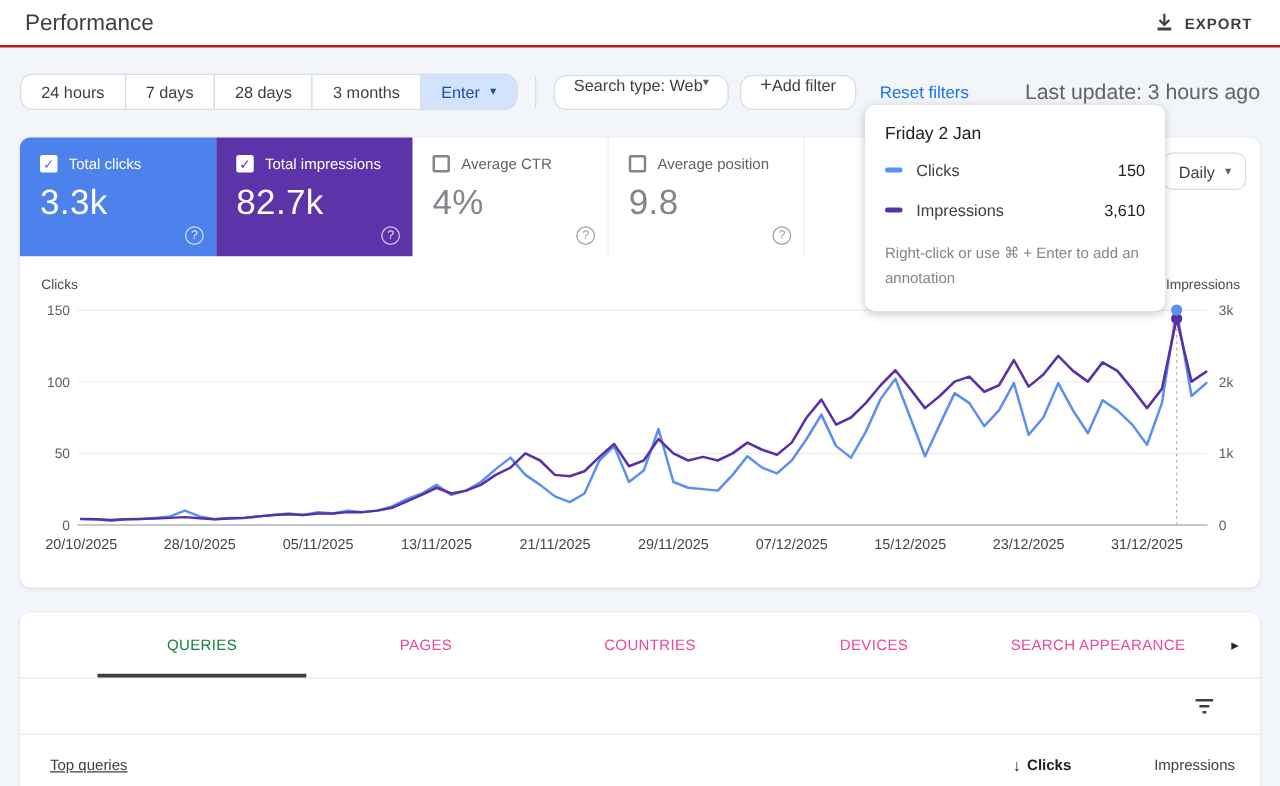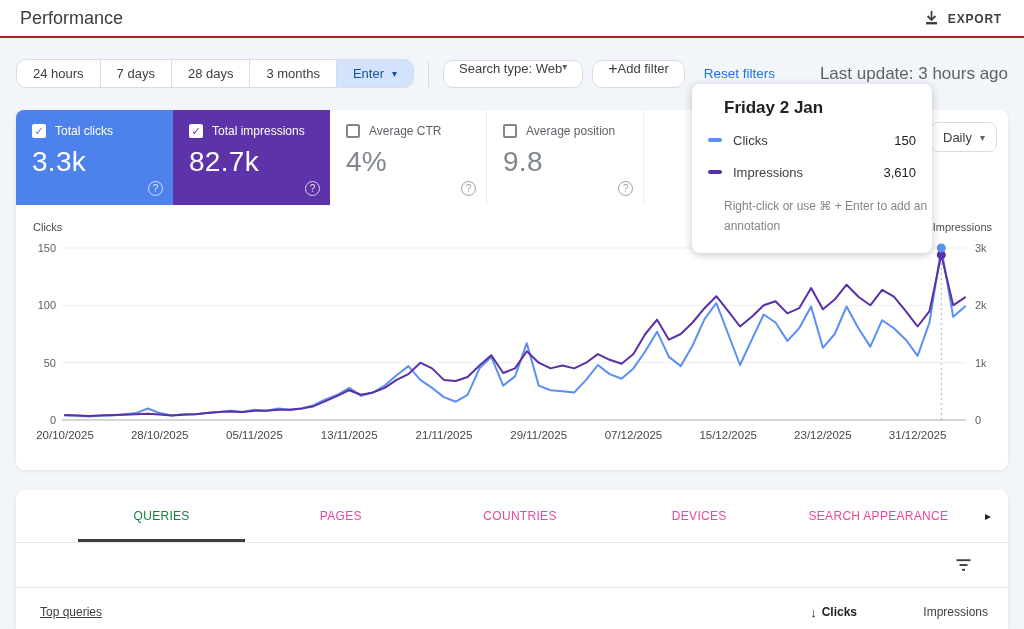--- a/index.html
+++ b/index.html
@@ -40,26 +40,26 @@
   .checkbox.unchecked { border:2px solid #80868b; background:transparent; }
   .help-icon { position:absolute; right:10px; bottom:9px; width:15px; height:15px; border-radius:50%; font-size:10px; display:flex; align-items:center; justify-content:center; cursor:pointer; }
   .card-blue .help-icon, .card-purple .help-icon { border:1px solid rgba(255,255,255,.75); color:rgba(255,255,255,.85); }
   .card-plain .help-icon { border:1px solid #9aa0a6; color:#9aa0a6; }
   .granularity { position:absolute; right:11px; top:12px; height:30px; min-width:67px; padding:0 10px 0 12px; border:1px solid #dadce0; border-radius:8px; background:#fff; display:flex; align-items:center; gap:8px; font-size:13px; color:#3c4043; cursor:pointer; }
   .chart-wrap { position:relative; margin-top:12px; }
   .chart-wrap svg { display:block; }
 
   
   .chart-tooltip { position:absolute; left:692px; top:84px; width:240px; background:#fff; border-radius:8px; box-shadow:0 2px 8px rgba(0,0,0,.22); padding:14px 16px 16px 16px; z-index:10; }
-  .tt-title { font-size:17px; font-weight:700; color:#202124; margin-bottom:6px;margin-left:16px; }
+  .tt-title { font-size:14px; font-weight:400; color:#202124; margin-bottom:6px; }
   .tt-row { display:flex; align-items:center; height:32px; font-size:13px; color:#3c4043; }
   .tt-dash { width:14px; height:4px; border-radius:2px; flex:0 0 auto; }
   .tt-label { margin-left:11px; }
   .tt-value { margin-left:auto; color:#202124; }
-  .tt-note { margin-top:9px; font-size:12px; color:#80868b; line-height:1.65; width:205px; font-family:"Liberation Sans","DejaVu Sans",sans-serif;margin-left:16px; }
+  .tt-note { margin-top:9px; font-size:12px; color:#80868b; line-height:1.65; width:205px; font-family:"Liberation Sans","DejaVu Sans",sans-serif; }
 
   
   .bottom-panel { position:absolute; left:16px; top:490px; width:992px; height:139px; background:#fff; border-radius:8px 8px 0 0; box-shadow:0 1px 3px rgba(60,64,67,.12); overflow:hidden; }
   .tabs-row { height:53px; border-bottom:1px solid #e8eaed; display:flex; align-items:stretch; padding-left:56px; }
   .tab { flex:1; display:flex; align-items:center; justify-content:center; font-size:12px; font-weight:500; letter-spacing:.3px; color:#ec4899; cursor:pointer; position:relative; }
   .tab.active { color:#15803d; }
   .tab.active .tab-underline { position:absolute; left:6px; right:6px; bottom:0; height:3px; background:#3c4043; }
   .tab-arrow { width:40px; display:flex; align-items:center; justify-content:center; color:#202124; font-size:12px; cursor:pointer; font-family:"Liberation Sans","DejaVu Sans",sans-serif; }
   .filter-row { height:45px; border-bottom:1px solid #e8eaed; display:flex; align-items:center; justify-content:flex-end; padding-right:36px; }
   .filter-btn { background:none; border:none; cursor:pointer; display:flex; }

